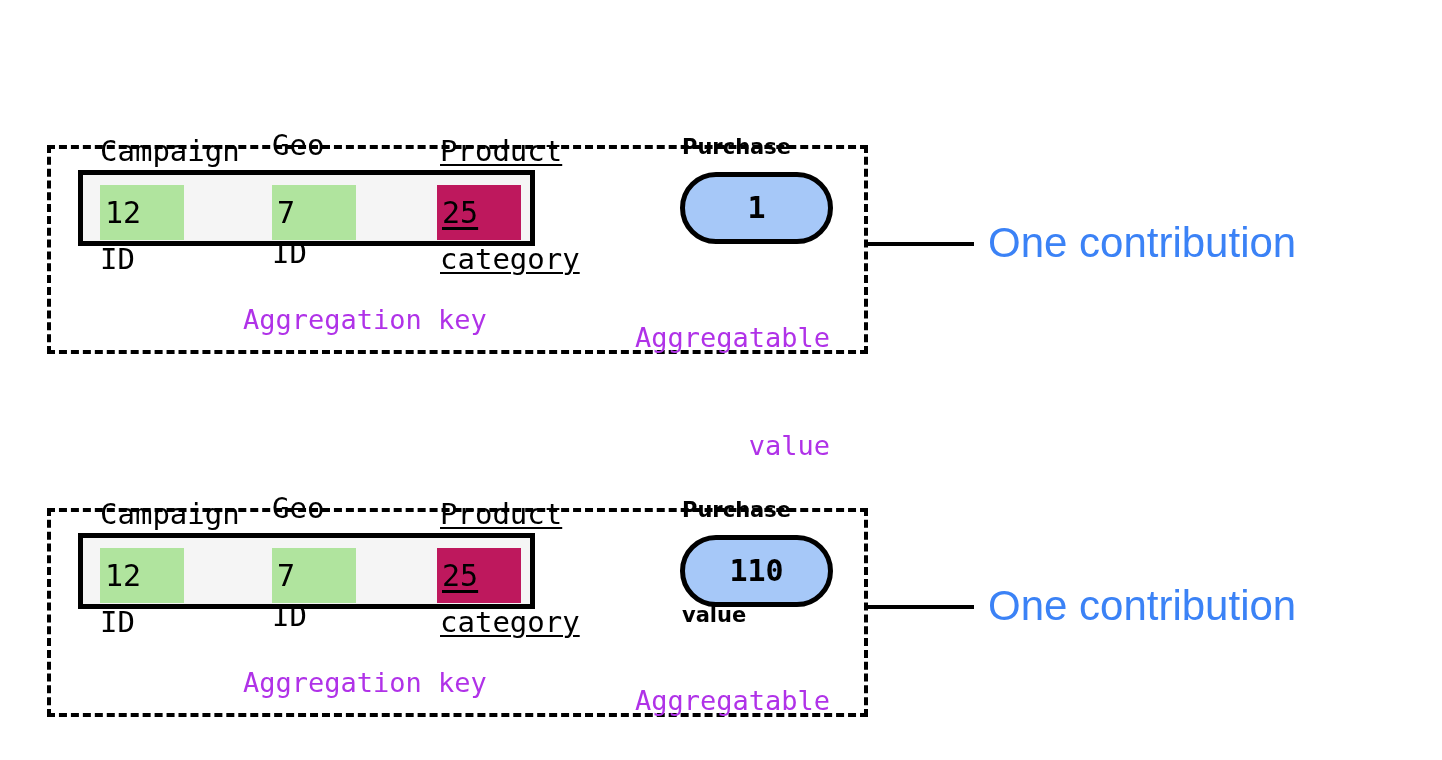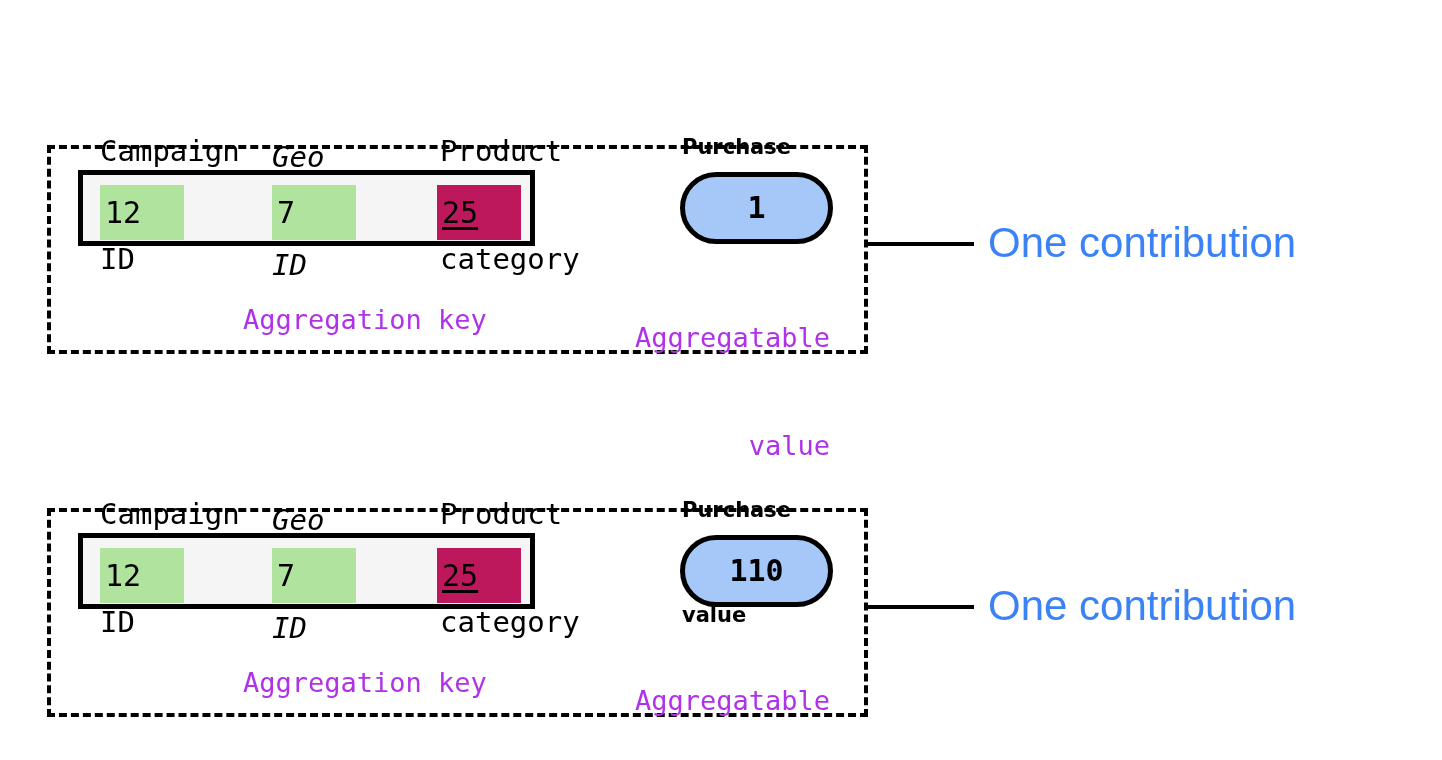--- a/index.html
+++ b/index.html
@@ -35,24 +35,25 @@
   .hdr {
     position: absolute;
     font-family: "DejaVu Sans Mono", monospace;
     font-size: 29px;
     line-height: 36px;
     color: #000000;
     white-space: pre;
     letter-spacing: 0px;
   }
   .hdr-campaign { left: 100px; top: 6px; width: 170px; }
-  .hdr-geo      { left: 272px; top: 12px; width: 150px; font-style: italic; }
+  .hdr-geo      { left: 272px; top: 0; width: 150px; }
   .hdr-product  { left: 440px; top: 6px; width: 200px; }
   .hdr-product .ln {
     display: block;
+    text-decoration: underline;
     text-underline-offset: 3px;
     text-decoration-thickness: 2px;
   }
   .hdr-purchase {
     left: 682px; top: 5px; width: 230px;
     font-family: "DejaVu Sans", sans-serif;
     font-weight: bold;
     font-size: 21px;
     line-height: 35px;
   }

